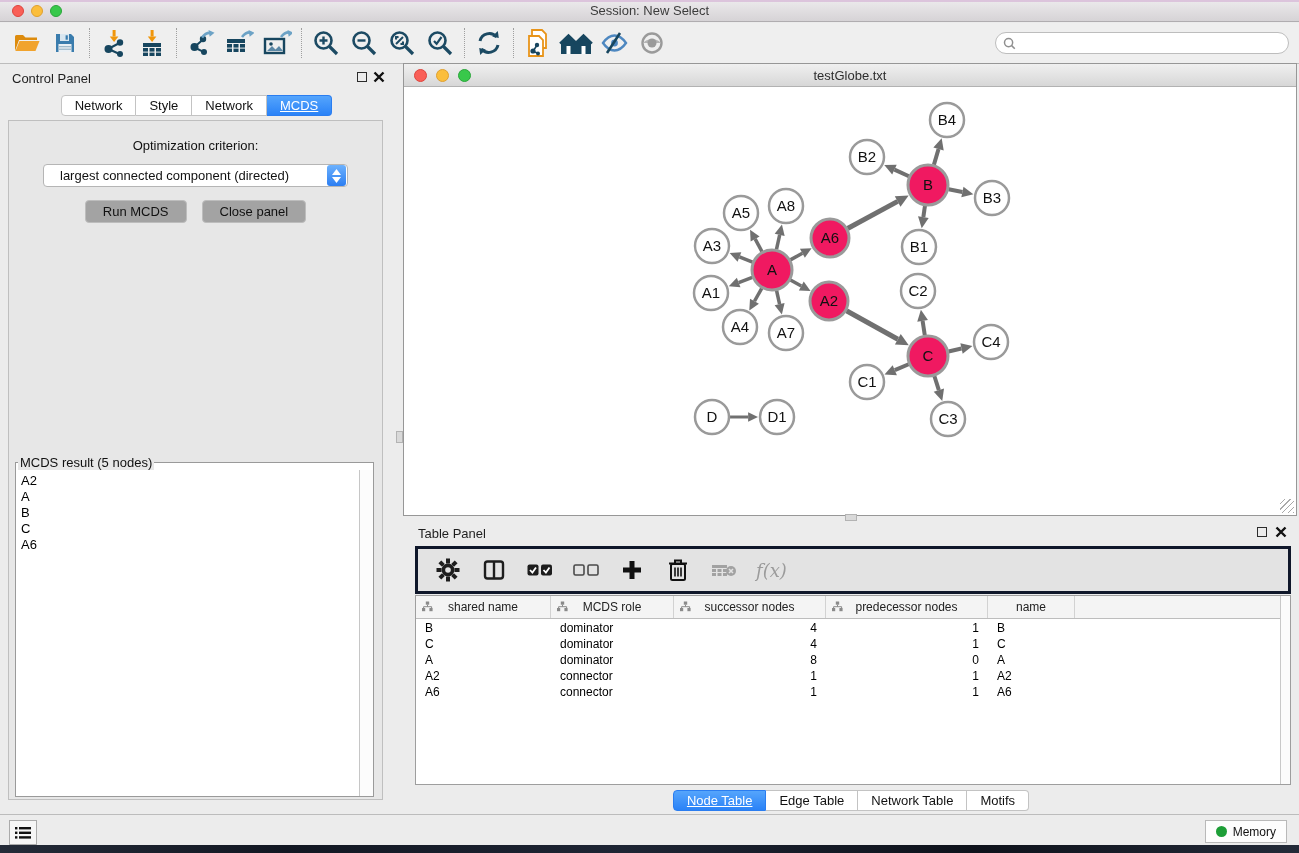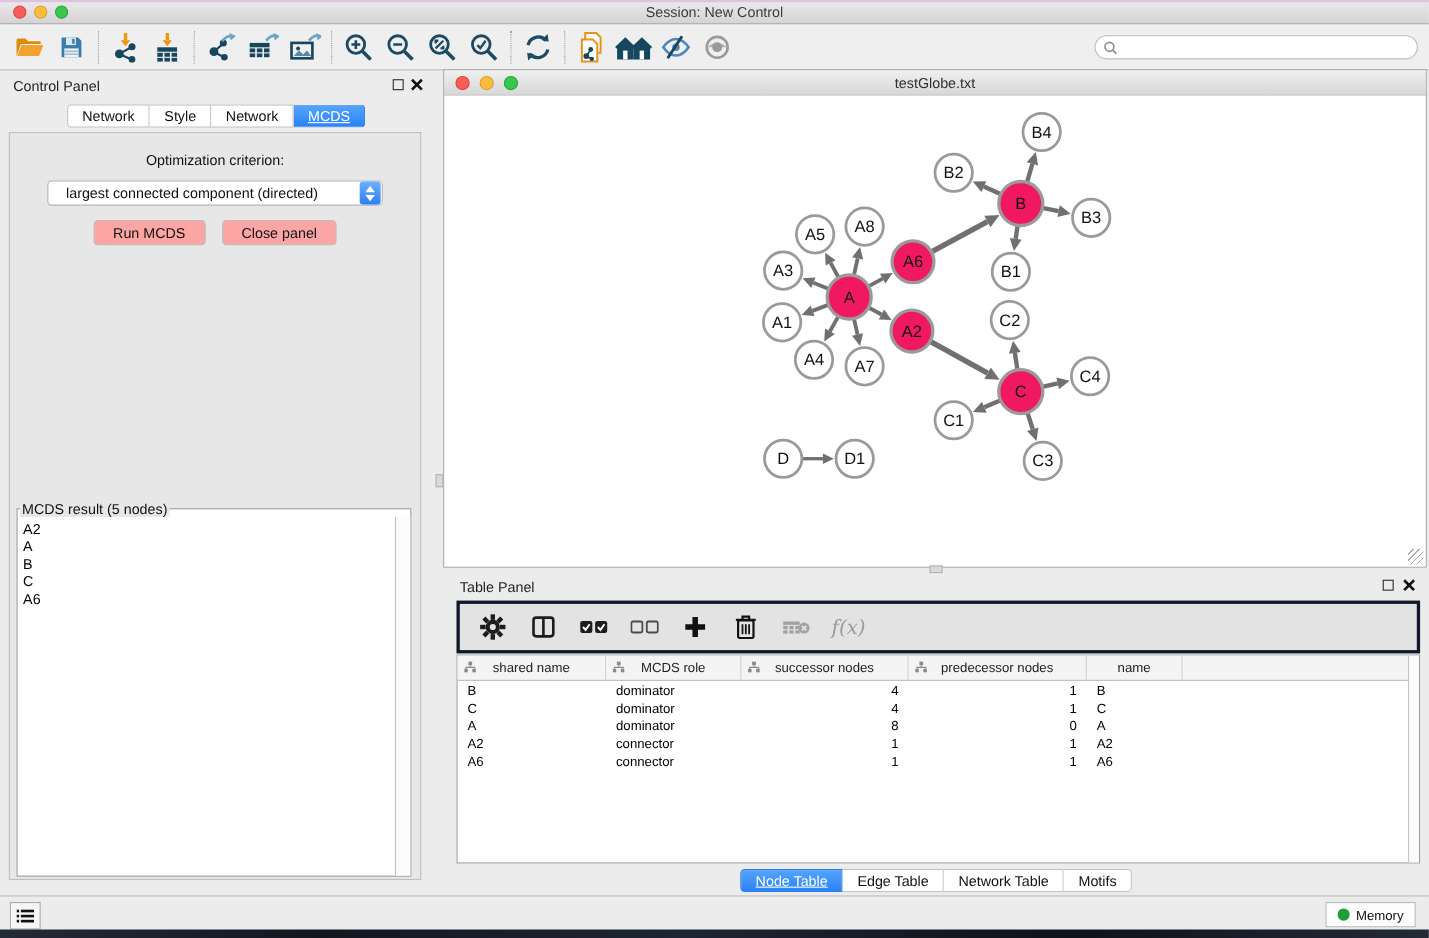--- a/index.html
+++ b/index.html
@@ -43,21 +43,21 @@
 
   .cp-body { position:absolute; left:8px; right:10px; top:56px; bottom:14px;
     background:#e7e7e7; border:1px solid #bfbfbf; }
   .opt-label { margin-top:17px; text-align:center; font-size:13px; color:#111; }
   .select { margin:11px 34px 0 34px; height:23px; background:#fff; border:1px solid #b5b5b5;
     border-radius:4px; display:flex; align-items:center; position:relative; }
   .select .sel-text { flex:1; font-size:13px; color:#111; padding-left:8px; white-space:nowrap;margin-left:8px; }
   .select .stepper { width:19px; height:21px; border-radius:3px; margin-right:1px;
     background:linear-gradient(#6cb1fd,#2c7ef2); display:flex; flex-direction:column; align-items:center; justify-content:center; gap:2px; }
   .btn-row { margin-top:13px; display:flex; justify-content:center; gap:15px; }
-  .push-btn { height:23px; padding:0 17px; background:#fca5a5; border:1px solid #bdbdbd; border-radius:4px;
+  .push-btn { height:23px; padding:0 17px; background:#a3a3a3; border:1px solid #bdbdbd; border-radius:4px;
     font-size:13px; color:#111; display:flex; align-items:center; }
 
   fieldset.result { position:absolute; left:6px; right:8px; bottom:2px; height:342px;
     border:1px solid #9a9a9a; background:#fff; }
   fieldset.result legend { font-size:13px; color:#111; margin-left:2px; padding:0 2px; background:#e7e7e7; }
   .result-list { position:absolute; left:0; right:14px; top:0; bottom:0; padding:3px 0 0 5px;
     font-size:13px; line-height:16px; color:#000; list-style:none; }
   .result-scroll { position:absolute; right:0; top:0; bottom:0; width:14px; background:#fcfcfc; border-left:1px solid #c6c6c6; }
 
   
@@ -111,21 +111,21 @@
   .bottom-strip { position:absolute; left:0; top:845px; width:1299px; height:8px;
     background:linear-gradient(90deg,#242b38,#121722 22%,#1e2534 48%,#0e121b 75%,#232a38); }
 </style>
 </head>
 <body>
 
 <div class="titlebar">
   <span class="tl red"></span>
   <span class="tl amber"></span>
   <span class="tl green"></span>
-  <div class="title-text">Session: New Control</div>
+  <div class="title-text">Session: New Select</div>
 </div>
 
 <div class="toolbar">
   <div class="tbtn">
     <svg width="28" height="24" viewBox="0 0 28 24">
       <path d="M2 20V5.5A1.5 1.5 0 013.5 4H10l2.5 2.5H24V9H6L2 20z" fill="#dd8b0d"></path>
       <path d="M2.5 20l4-10h20l-4 10z" fill="#f1a32d"></path>
     </svg>
   </div>
   <div class="tbtn">

